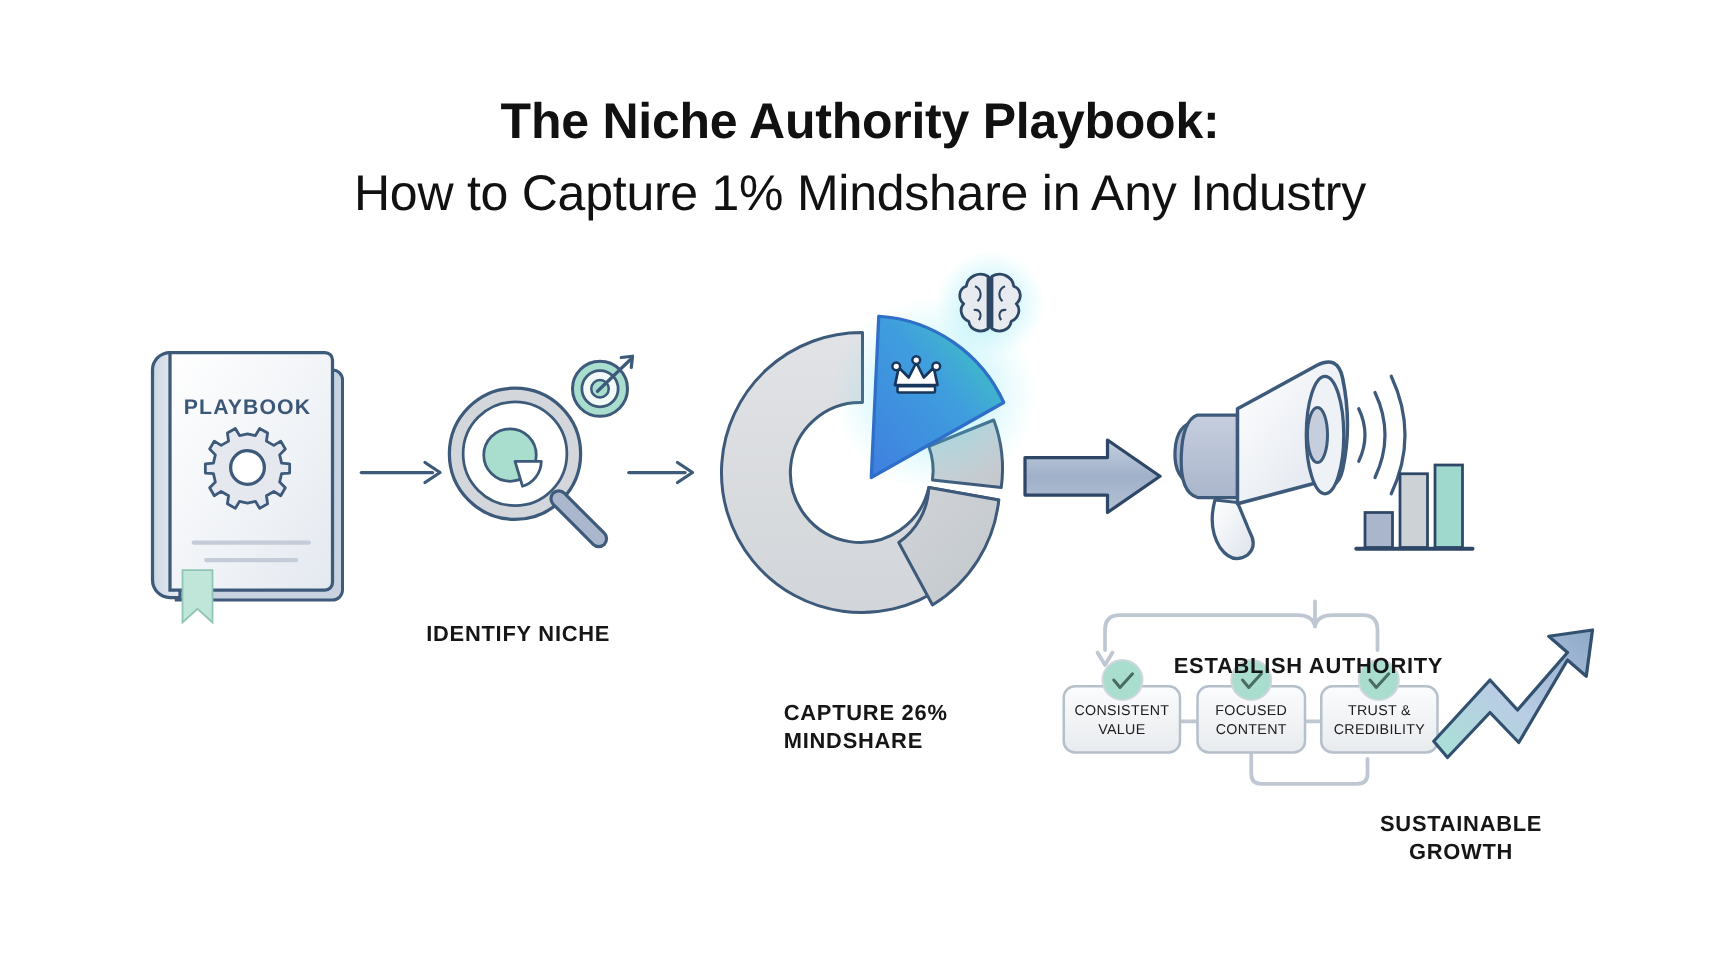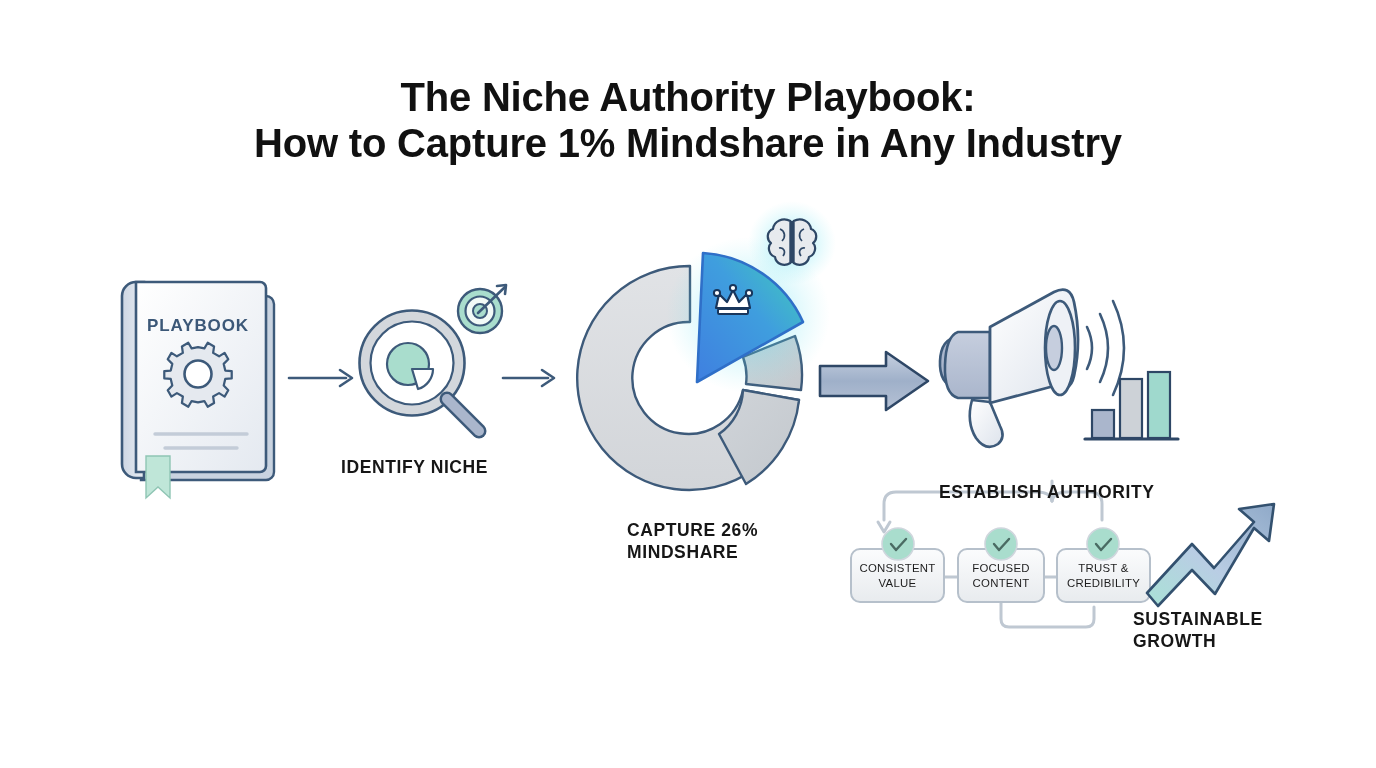--- a/index.html
+++ b/index.html
@@ -17,36 +17,37 @@
     position:absolute;left:0;top:74px;width:1376px;
     text-align:center;
     line-height:1.16;
     color:#111111;
   }
   .title-line1{
     font-size:40px;font-weight:700;letter-spacing:-0.2px;
     display:block;
   }
   .title-line2{
-    font-size:40px;font-weight:700;letter-spacing:-0.2px;
-    display:block;margin-top:0;
+    font-size:40px;font-weight:400;letter-spacing:-0.2px;
+    display:block;margin-top:12px;
   }
   .step-label{
     position:absolute;
     font-size:17.5px;
     font-weight:700;
     letter-spacing:0.6px;
     color:#161616;
     line-height:1.28;
     white-space:pre-line;
+    margin-top:40px;
   }
   #label-identify{left:341px;top:456px;}
   #label-capture{left:627px;top:519px;}
   #label-authority{left:939px;top:481px;}
-  #label-growth{left:1133px;top:608px;}
+  #label-growth{left:1104px;top:608px;text-align:center;}
   svg{display:block;}
   .pill-text{
     font-size:11.4px;font-weight:400;letter-spacing:0.25px;
     fill:#1d1d1d;font-family:"Liberation Sans","DejaVu Sans",sans-serif;
   }
   .book-word{
     font-size:17px;font-weight:700;letter-spacing:0.9px;
     fill:#3c5878;font-family:"Liberation Sans","DejaVu Sans",sans-serif;
   }
 </style>

